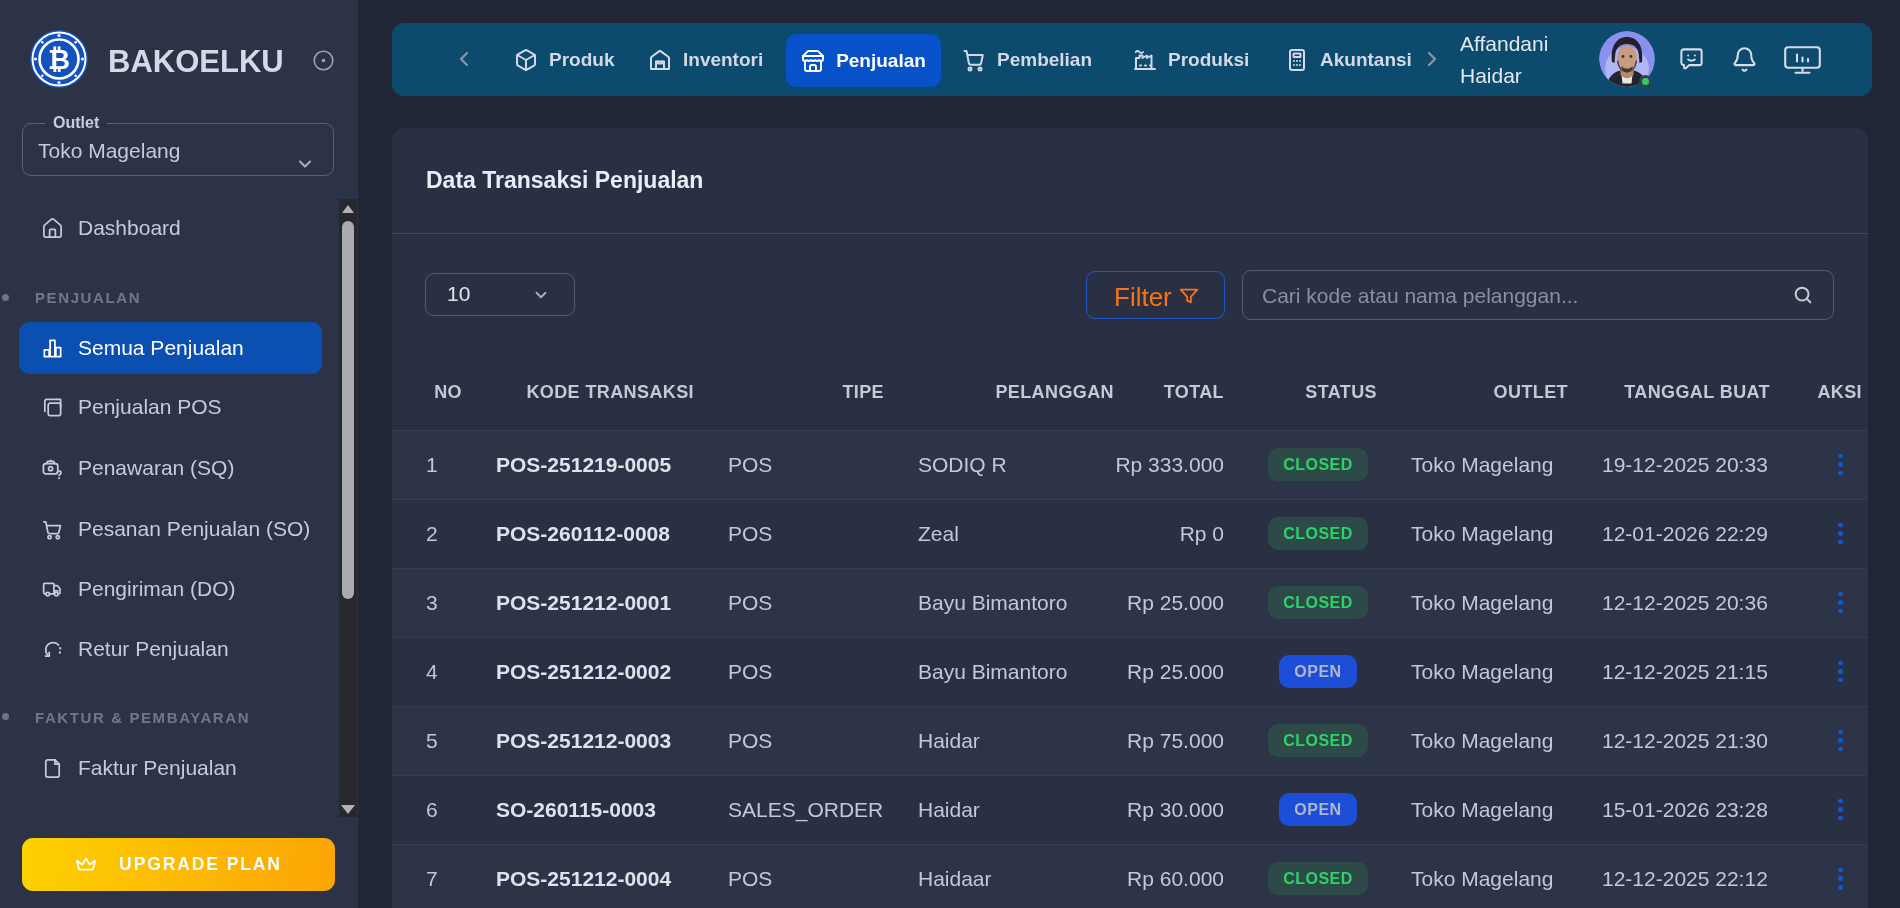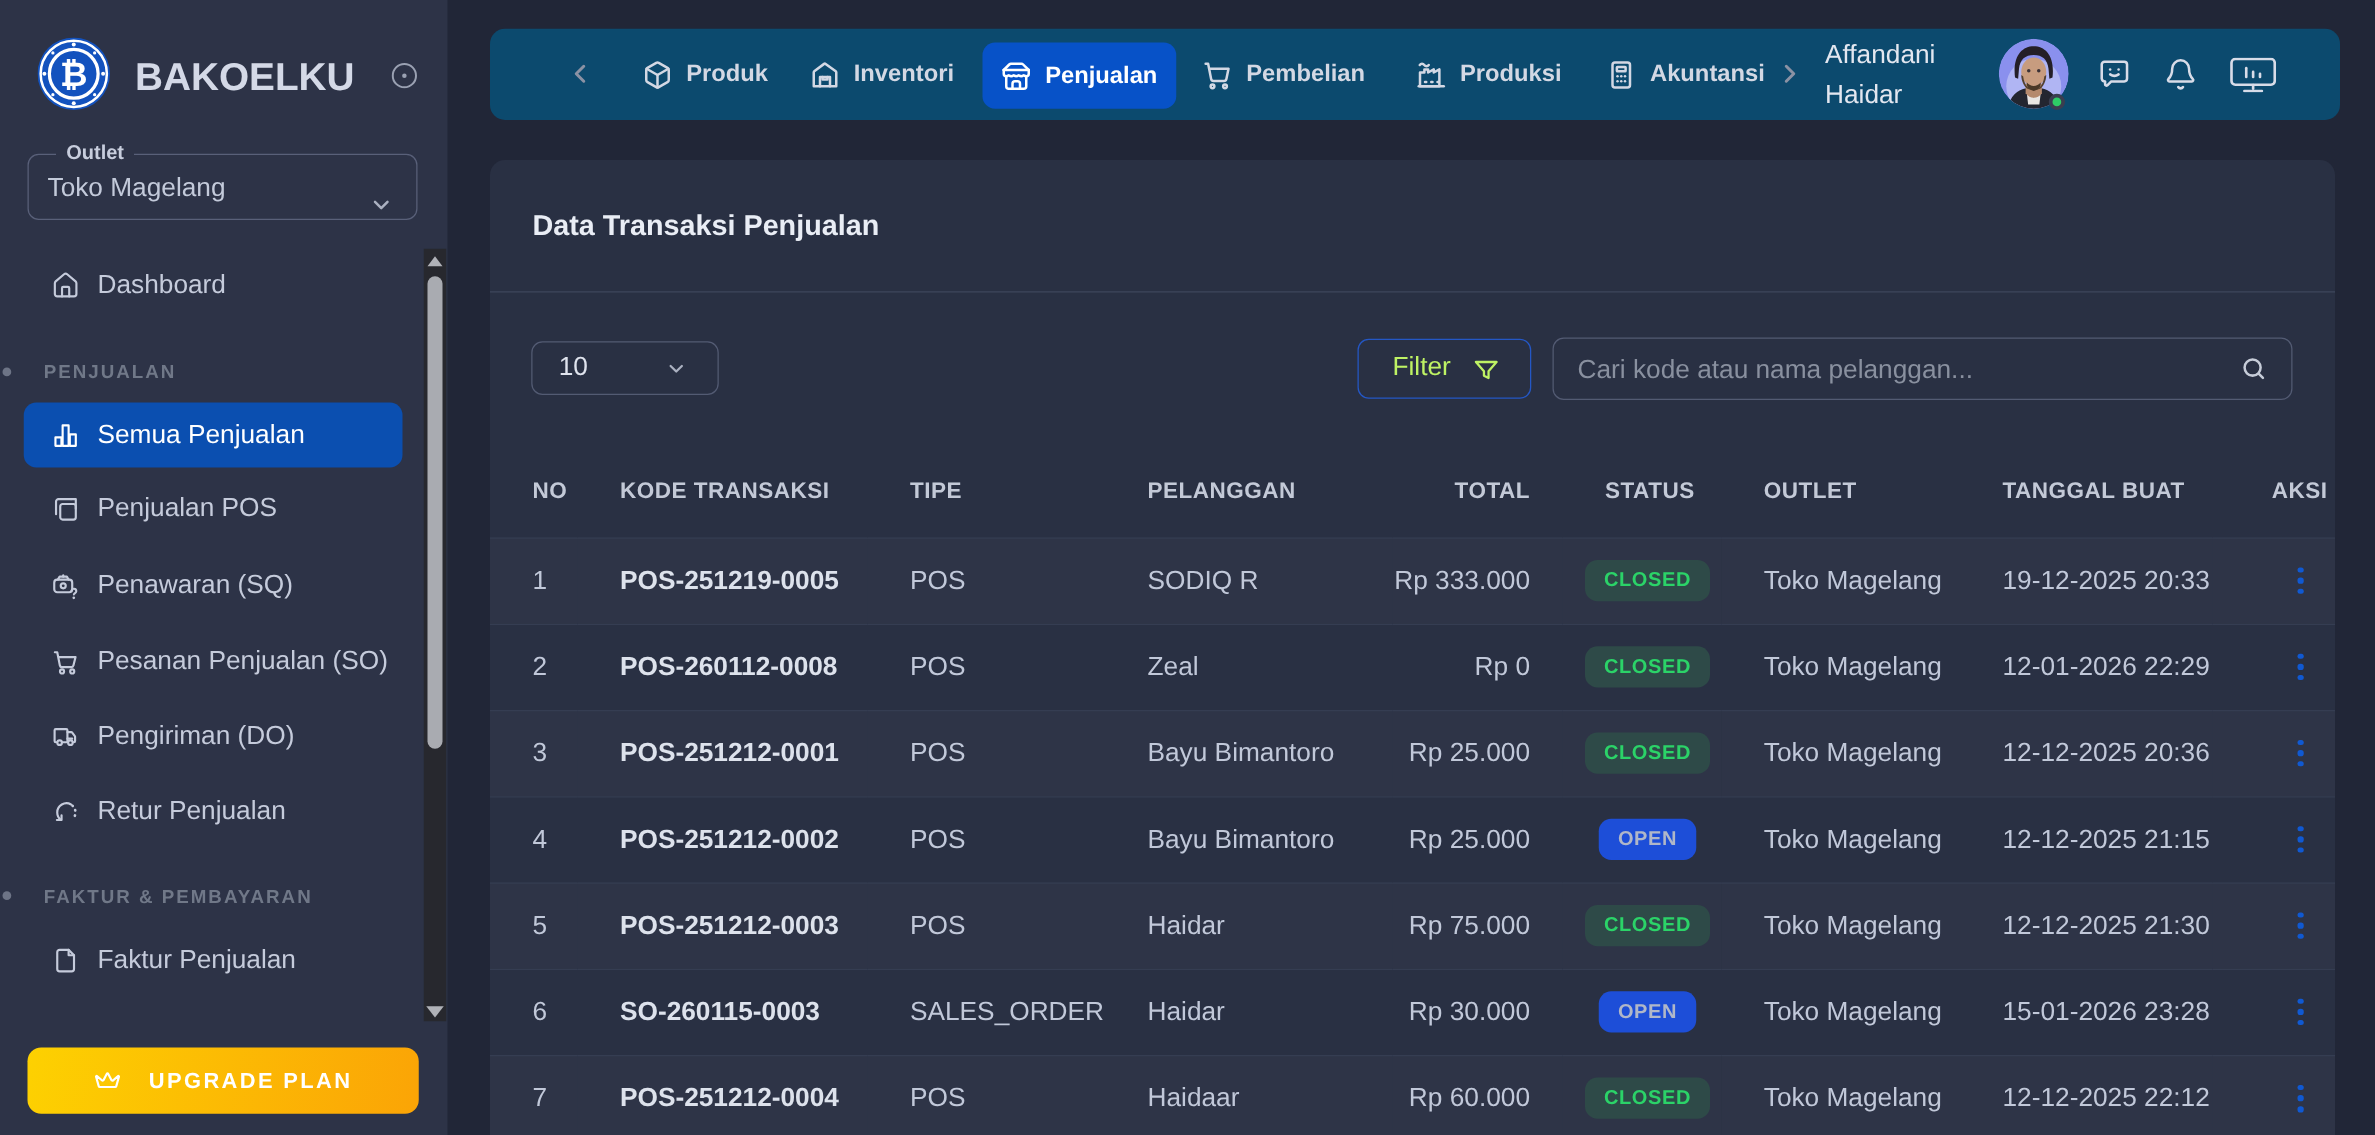--- a/index.html
+++ b/index.html
@@ -53,29 +53,29 @@
 .ticon { position:absolute; top:23px; color:#d8dce8; }
 
 #main { position:absolute; left:392px; top:128px; width:1476px; height:810px;
   background:#293043; border-radius:12px; }
 #title { position:absolute; left:34px; top:39px; font-size:23px; font-weight:700; color:#e9edf5; }
 #hr1 { position:absolute; left:0; top:105px; width:1476px; height:1px; background:#3e465c; }
 .ctrl { position:absolute; top:143px; height:48px; border:1px solid #535b73; border-radius:9px; }
 #sel10 { left:33px; width:150px; top:145px; height:43px; color:#dfe3ed; font-size:21px; font-weight:500; }
 #sel10 span { position:absolute; left:21px; top:8px; }
 #sel10 svg { position:absolute; right:24px; top:12px; color:#aab0c0; }
-#fbtn { left:694px; width:139px; border-color:#2457c5; color:#bef264; font-size:21px; font-weight:500; }
+#fbtn { left:694px; width:139px; border-color:#2457c5; color:#f97316; font-size:26px; font-weight:500; }
 #fbtn span { position:absolute; left:27px; top:10px; }
 #fbtn svg { position:absolute; right:24px; top:13px; }
 #search { left:850px; width:592px; top:142px; height:50px; color:#89909f; font-size:21px; }
 #search span { position:absolute; left:19px; top:13px; }
 #search svg { position:absolute; right:19px; top:13px; color:#c6ccd8; }
 
 table { position:absolute; left:0; top:228px; width:1476px; border-collapse:collapse; table-layout:fixed; }
-th { height:74px; text-align:left; font-size:18px; font-weight:700; color:#c3c9d7;
+th { height:74px; text-align:right; font-size:18px; font-weight:700; color:#c3c9d7;
   letter-spacing:0.4px; padding:0 0 0 34px; }
 td { height:69px; font-size:21px; color:#c1c8d9; padding:0 0 0 34px; white-space:nowrap; }
 tr.r { border-top:1px solid #353d52; }
 tr.odd { background:rgba(255,255,255,0.022); }
 td.kode { font-weight:700; color:#dde2ec; }
 th.num, td.num { text-align:right; padding:0 26px 0 0; }
 th.aksi { text-align:right; padding:0 6px 0 0; }
 td.stat { padding:0; text-align:center; }
 td.stat .badge { margin-left:9px; }
 .badge { display:inline-block; border-radius:10px; font-size:16px; font-weight:600;

